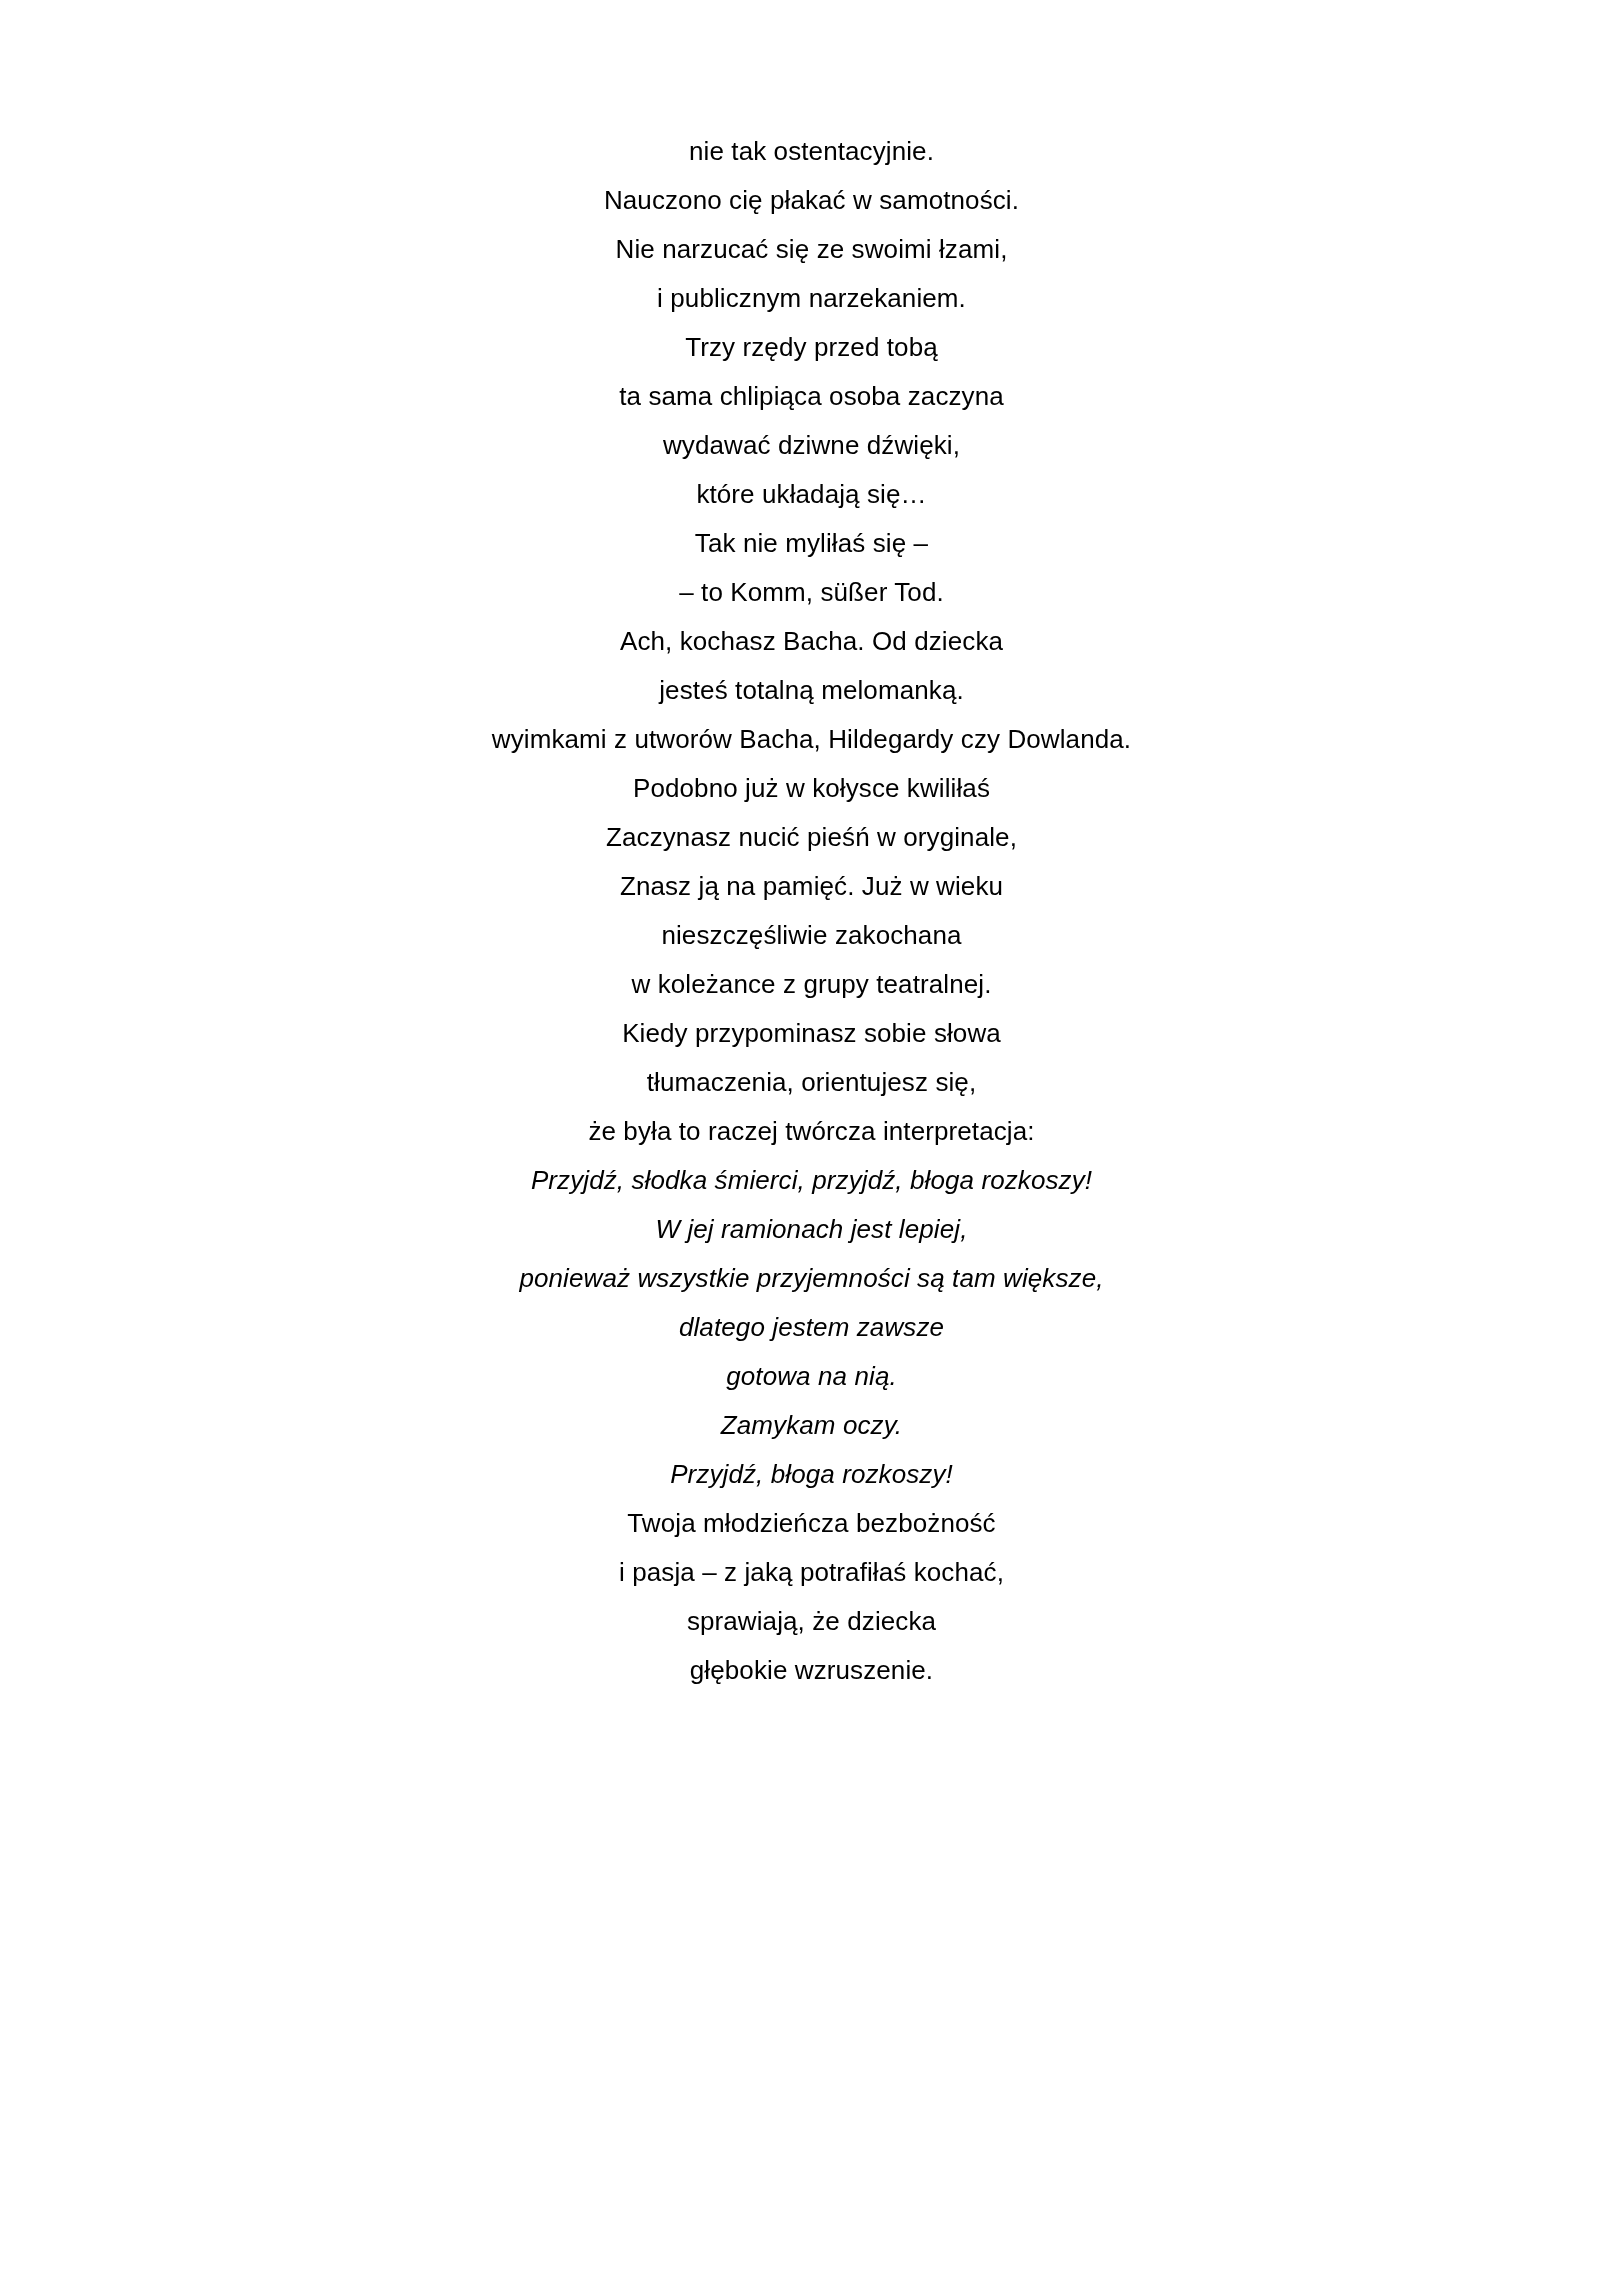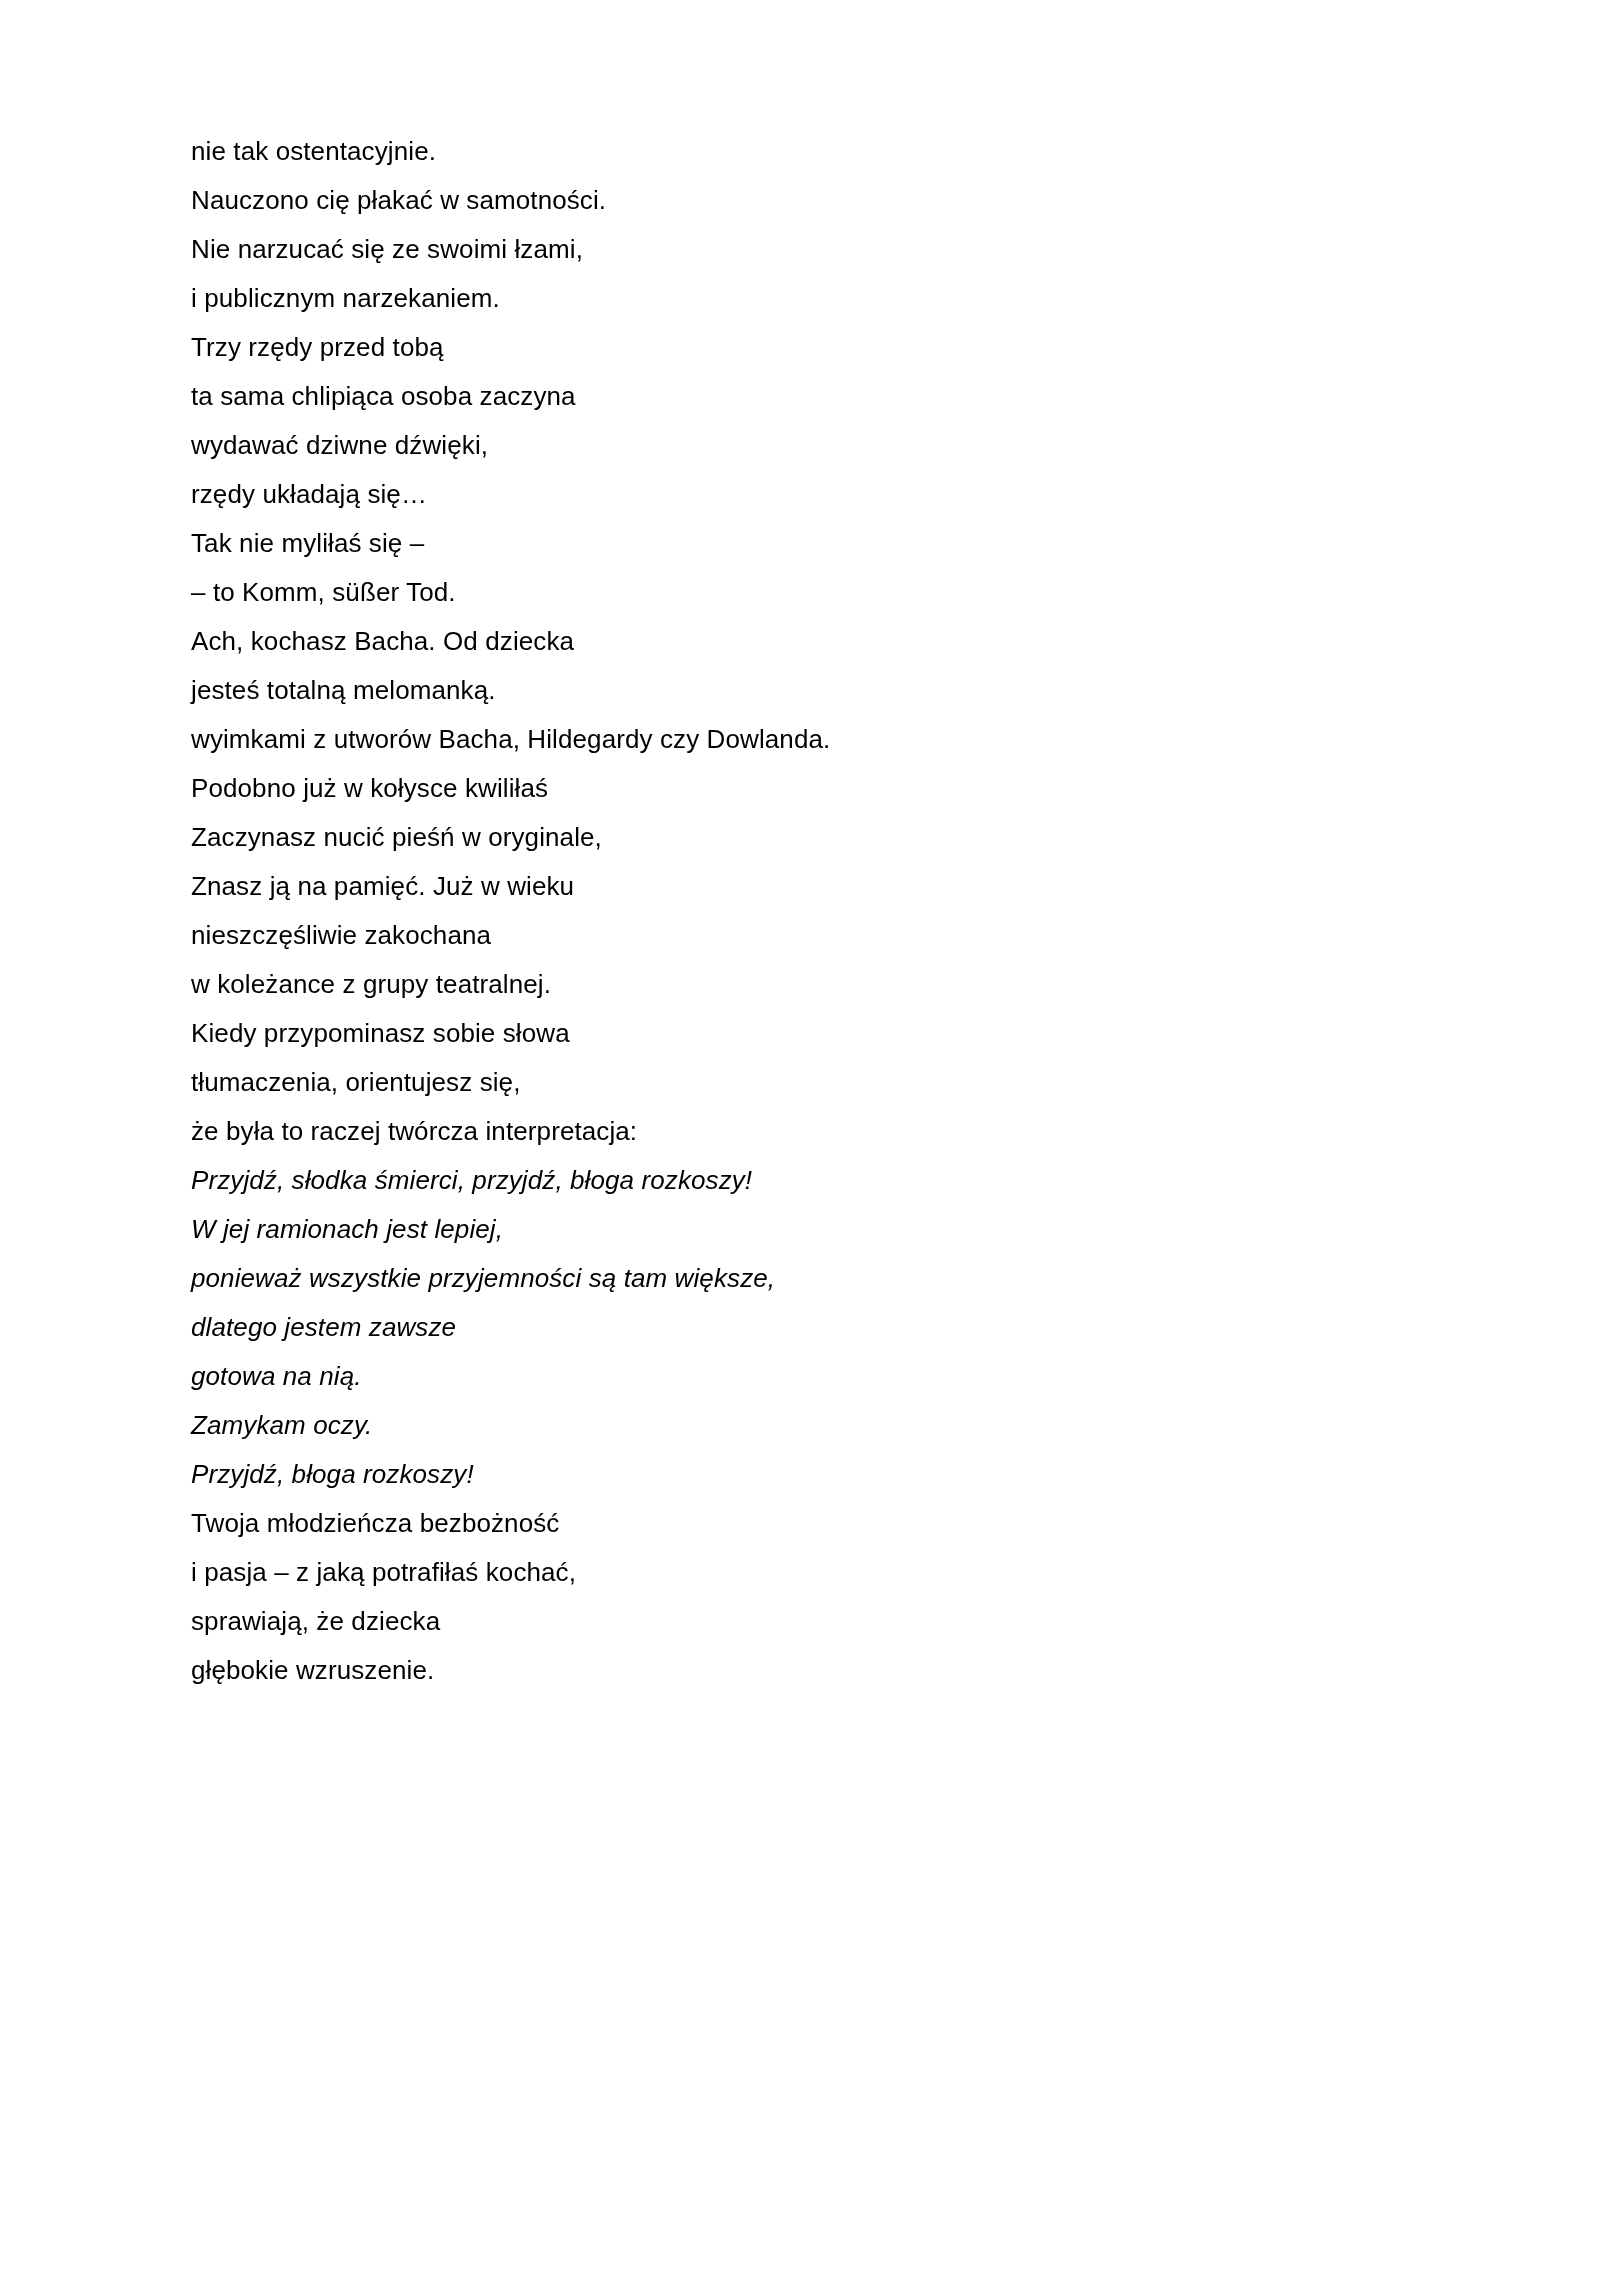--- a/index.html
+++ b/index.html
@@ -23,40 +23,41 @@
   .poem {
     margin: 0;
     padding: 0;
   }
   .line {
     font-size: 26px;
     line-height: 49px;
     letter-spacing: 0.1px;
     white-space: pre-wrap;
     color: #000000;
+    text-align: center;
   }
   .line.italic {
     font-style: italic;
   }
   .line .it {
   }
 </style>
 </head>
 <body>
 
 <div class="page">
   <div class="poem" id="poem-body">
       <div class="line">nie tak ostentacyjnie.</div>
       <div class="line">Nauczono cię płakać w samotności.</div>
       <div class="line">Nie narzucać się ze swoimi łzami,</div>
       <div class="line">i publicznym narzekaniem.</div>
       <div class="line">Trzy rzędy przed tobą</div>
       <div class="line">ta sama chlipiąca osoba zaczyna</div>
       <div class="line">wydawać dziwne dźwięki,</div>
-      <div class="line">rzędy układają się…</div>
+      <div class="line">które układają się…</div>
       <div class="line">Tak nie myliłaś się –</div>
       <div class="line">– to <span class="it">Komm, süßer Tod</span>.</div>
       <div class="line">Ach, kochasz Bacha. Od dziecka</div>
       <div class="line">jesteś totalną melomanką.</div>
       <div class="line">wyimkami z utworów Bacha, Hildegardy czy Dowlanda.</div>
       <div class="line">Podobno już w kołysce kwiliłaś</div>
       <div class="line">Zaczynasz nucić pieśń w oryginale,</div>
       <div class="line">Znasz ją na pamięć. Już w wieku</div>
       <div class="line">nieszczęśliwie zakochana</div>
       <div class="line">w koleżance z grupy teatralnej.</div>

